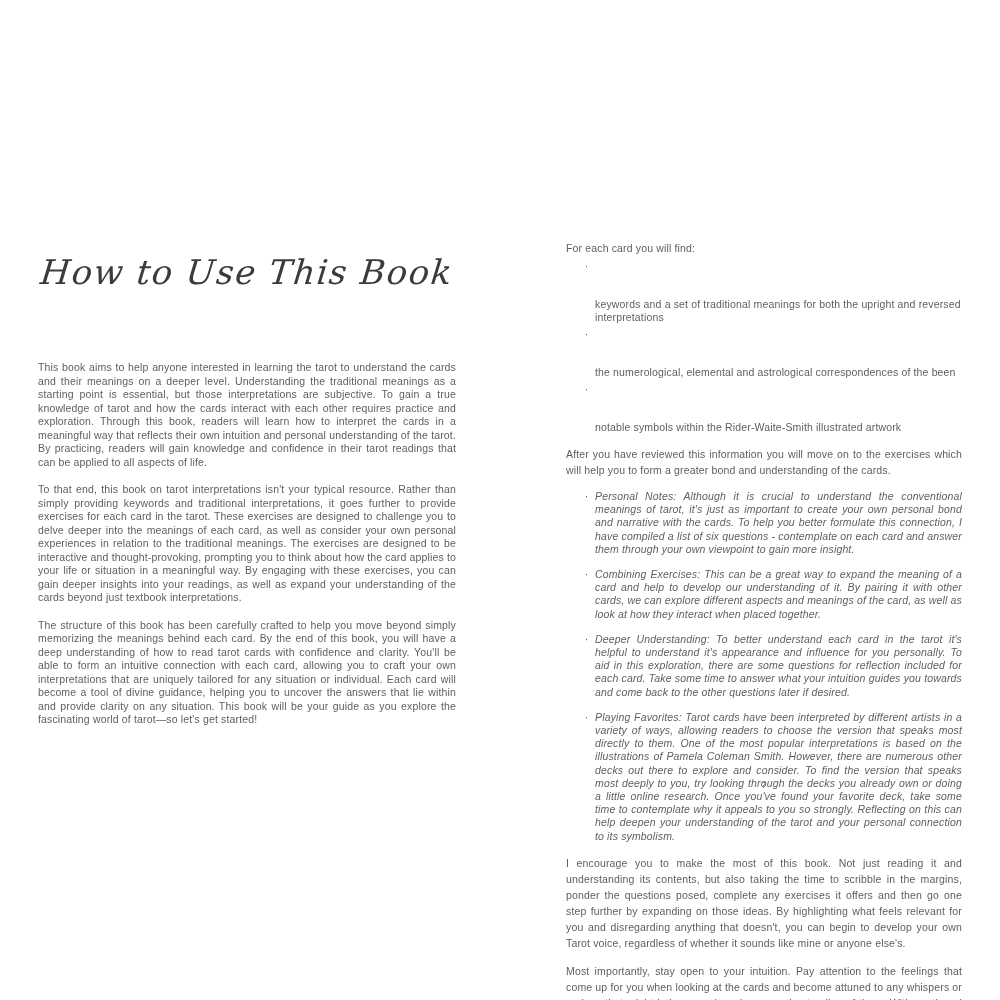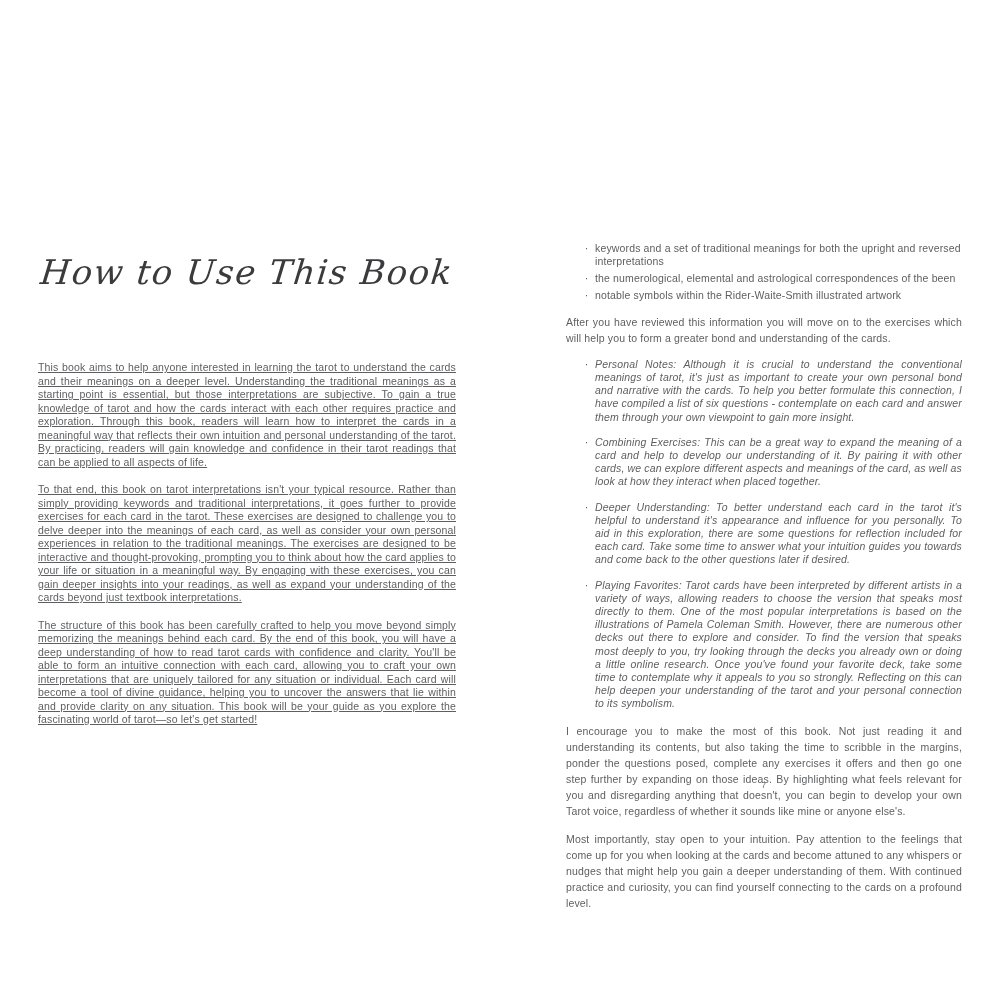--- a/index.html
+++ b/index.html
@@ -40,21 +40,20 @@
     color: #3b3b3d;
     transform: skewX(-6deg);
     white-space: nowrap;
   }
 
   .left-body {
     position: absolute;
     top: 361px;
     left: 0;
     width: 100%;
-    text-decoration: underline;
   }
   .right-body {
     position: absolute;
     top: 242px;
     left: 0;
     width: 100%;
   }
 
   .body-text, .para {
     font-size: 10.5px;
@@ -81,21 +80,21 @@
     letter-spacing: 0.15px;
     margin-bottom: 3.5px;
   }
   .bullet-dot {
     flex: 0 0 auto;
     margin-left: 12px;
     width: 17px;
     text-align: center;
     color: #5d5e60;
   }
-  .find-item .item-text { flex: 1 1 auto; }
+  .find-item .item-text { flex: 1 1 auto; margin-top: 38px; }
 
   .exercise-list { margin: 0; }
   .exercise-item {
     display: flex;
     align-items: flex-start;
     font-size: 10.5px;
     line-height: 13.2px;
     letter-spacing: 0.15px;
     margin-bottom: 12px;
   }
@@ -131,20 +130,21 @@
       <p class="body-text">To that end, this book on tarot interpretations isn't your typical resource. Rather than simply providing keywords and traditional interpretations, it goes further to provide exercises for each card in the tarot. These exercises are designed to challenge you to delve deeper into the meanings of each card, as well as consider your own personal experiences in relation to the traditional meanings. The exercises are designed to be interactive and thought-provoking, prompting you to think about how the card applies to your life or situation in a meaningful way. By engaging with these exercises, you can gain deeper insights into your readings, as well as expand your understanding of the cards beyond just textbook interpretations.</p>
       <p class="body-text">The structure of this book has been carefully crafted to help you move beyond simply memorizing the meanings behind each card. By the end of this book, you will have a deep understanding of how to read tarot cards with confidence and clarity. You'll be able to form an intuitive connection with each card, allowing you to craft your own interpretations that are uniquely tailored for any situation or individual. Each card will become a tool of divine guidance, helping you to uncover the answers that lie within and provide clarity on any situation. This book will be your guide as you explore the fascinating world of tarot—so let's get started!</p>
     </div>
 
   </div>
 
   <div class="page-col right-col">
 
     <div class="right-body">
 
+      <p class="find-heading">For each card you will find:</p>
 
       <div class="find-list">
         <div class="find-item">
           <span class="bullet-dot">·</span>
           <span class="item-text">keywords and a set of traditional meanings for both the upright and reversed interpretations</span>
         </div>
         <div class="find-item">
           <span class="bullet-dot">·</span>
           <span class="item-text">the numerological, elemental and astrological correspondences of the been</span>
         </div>

